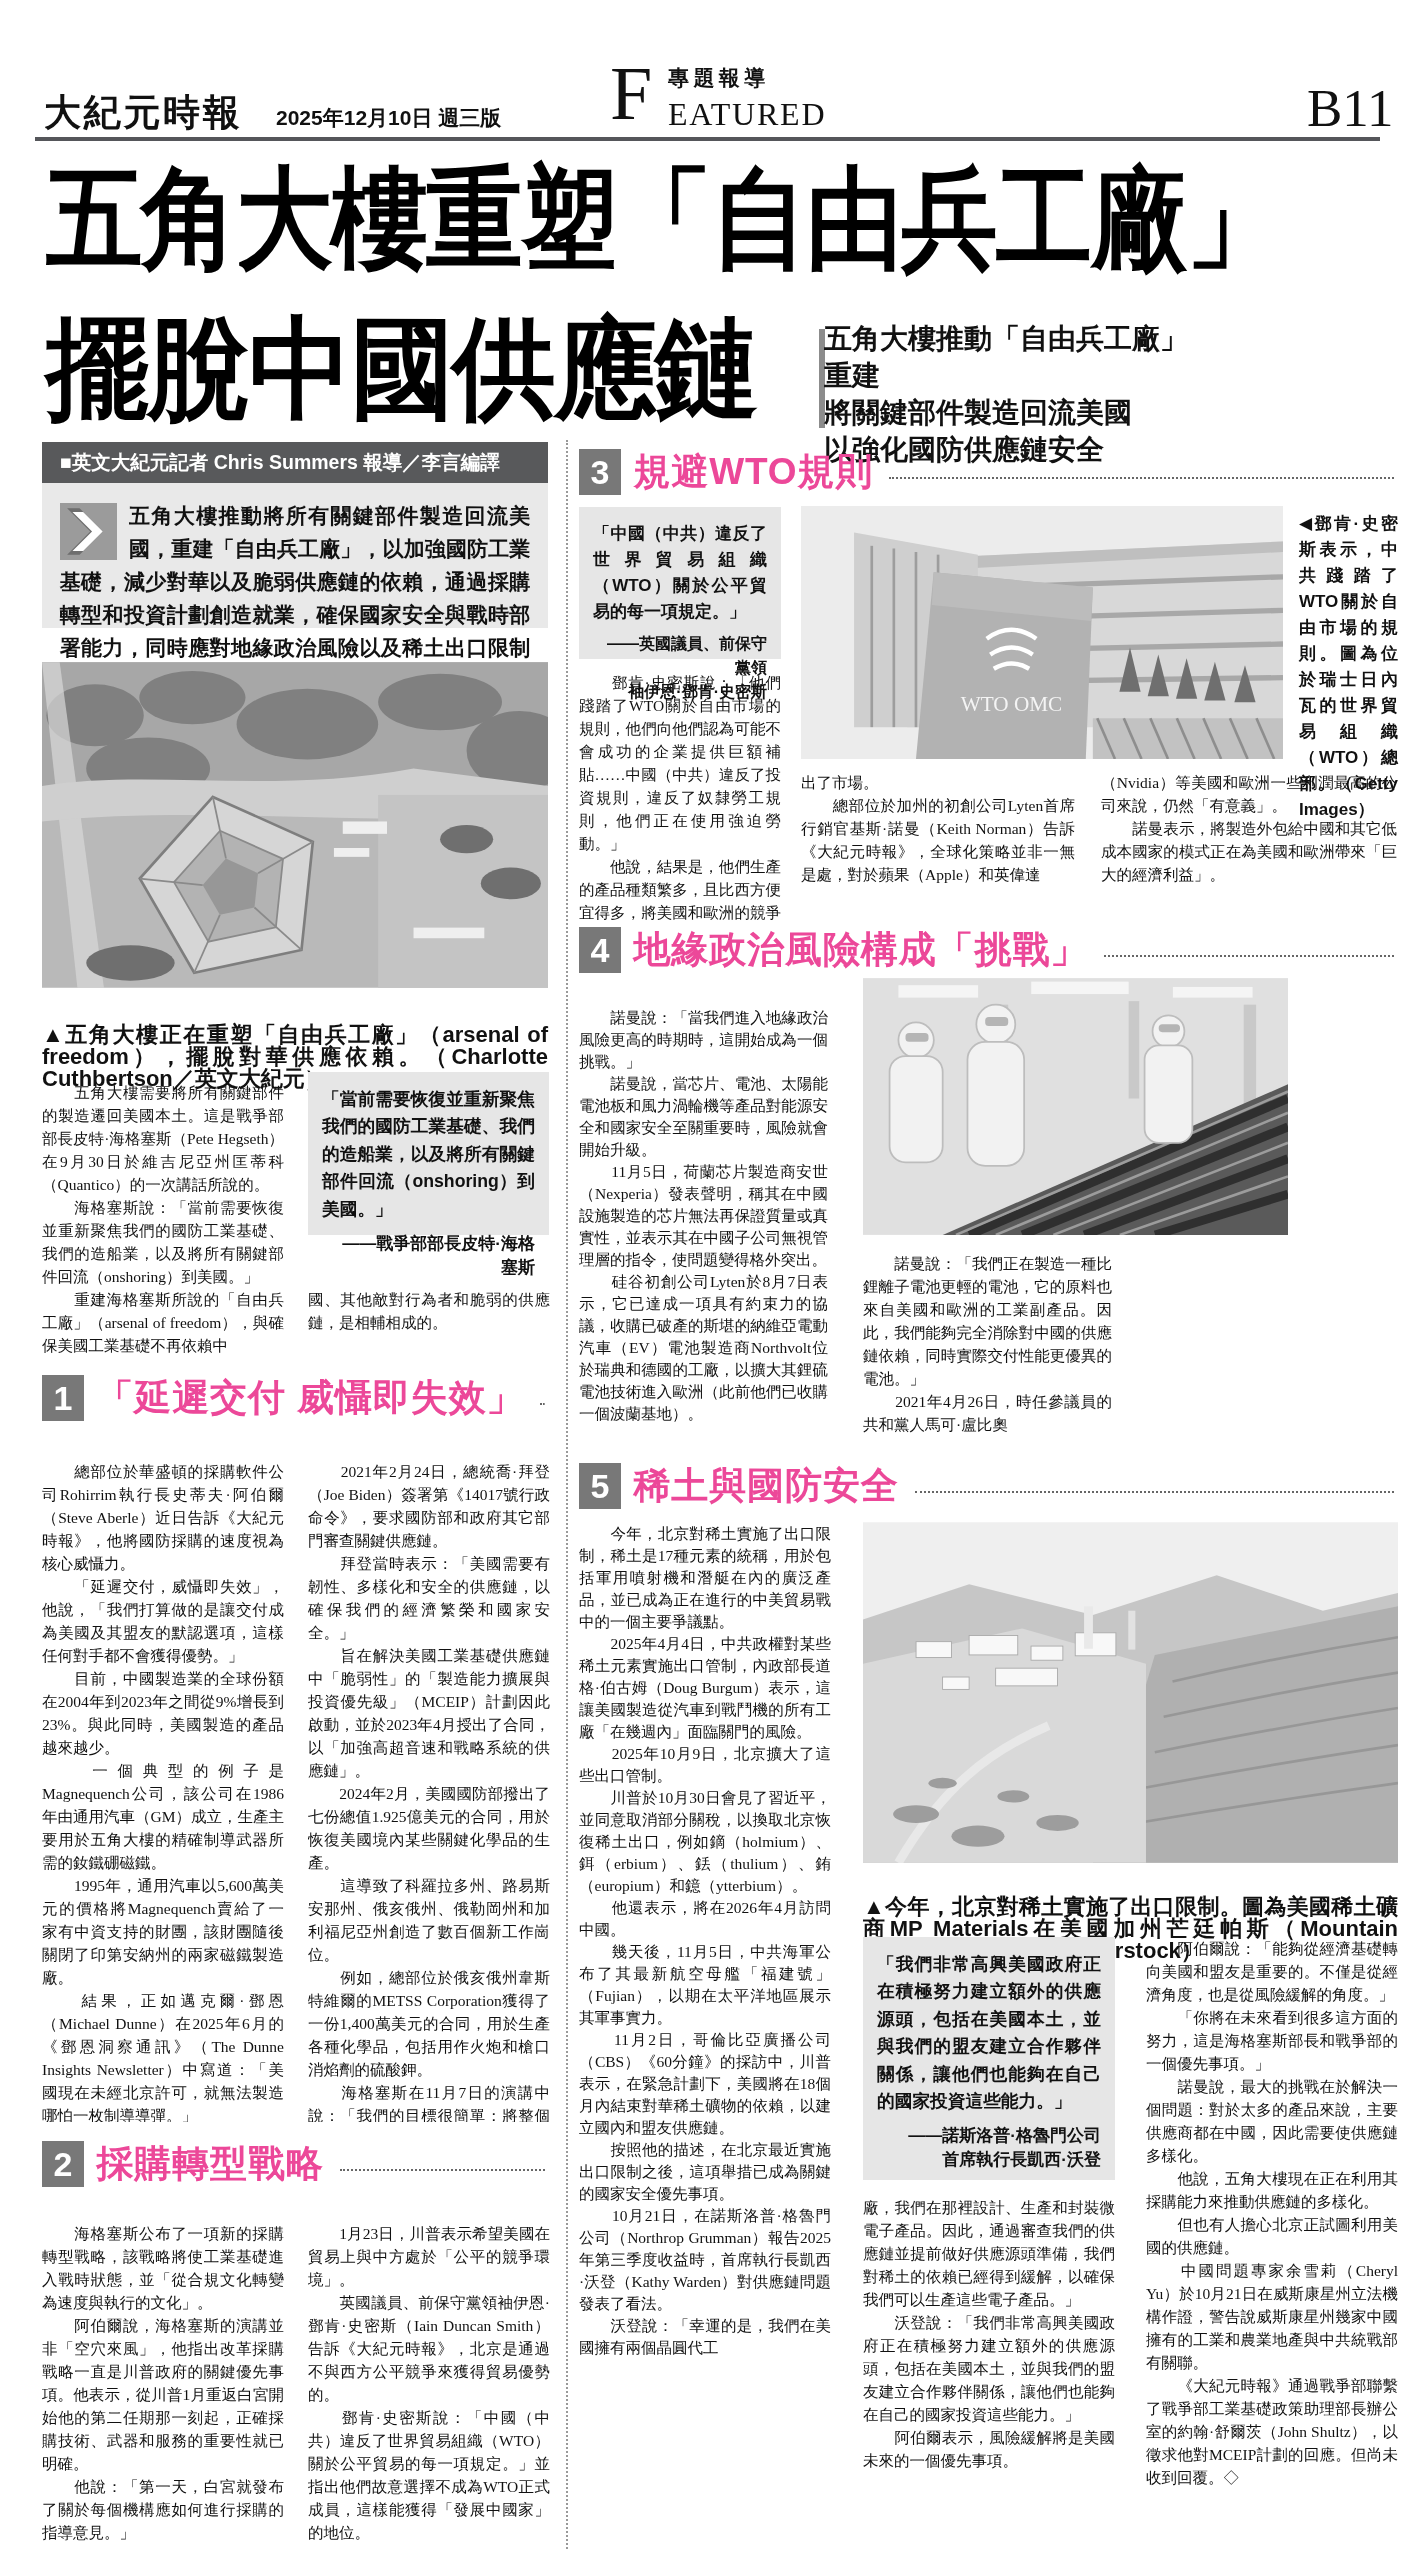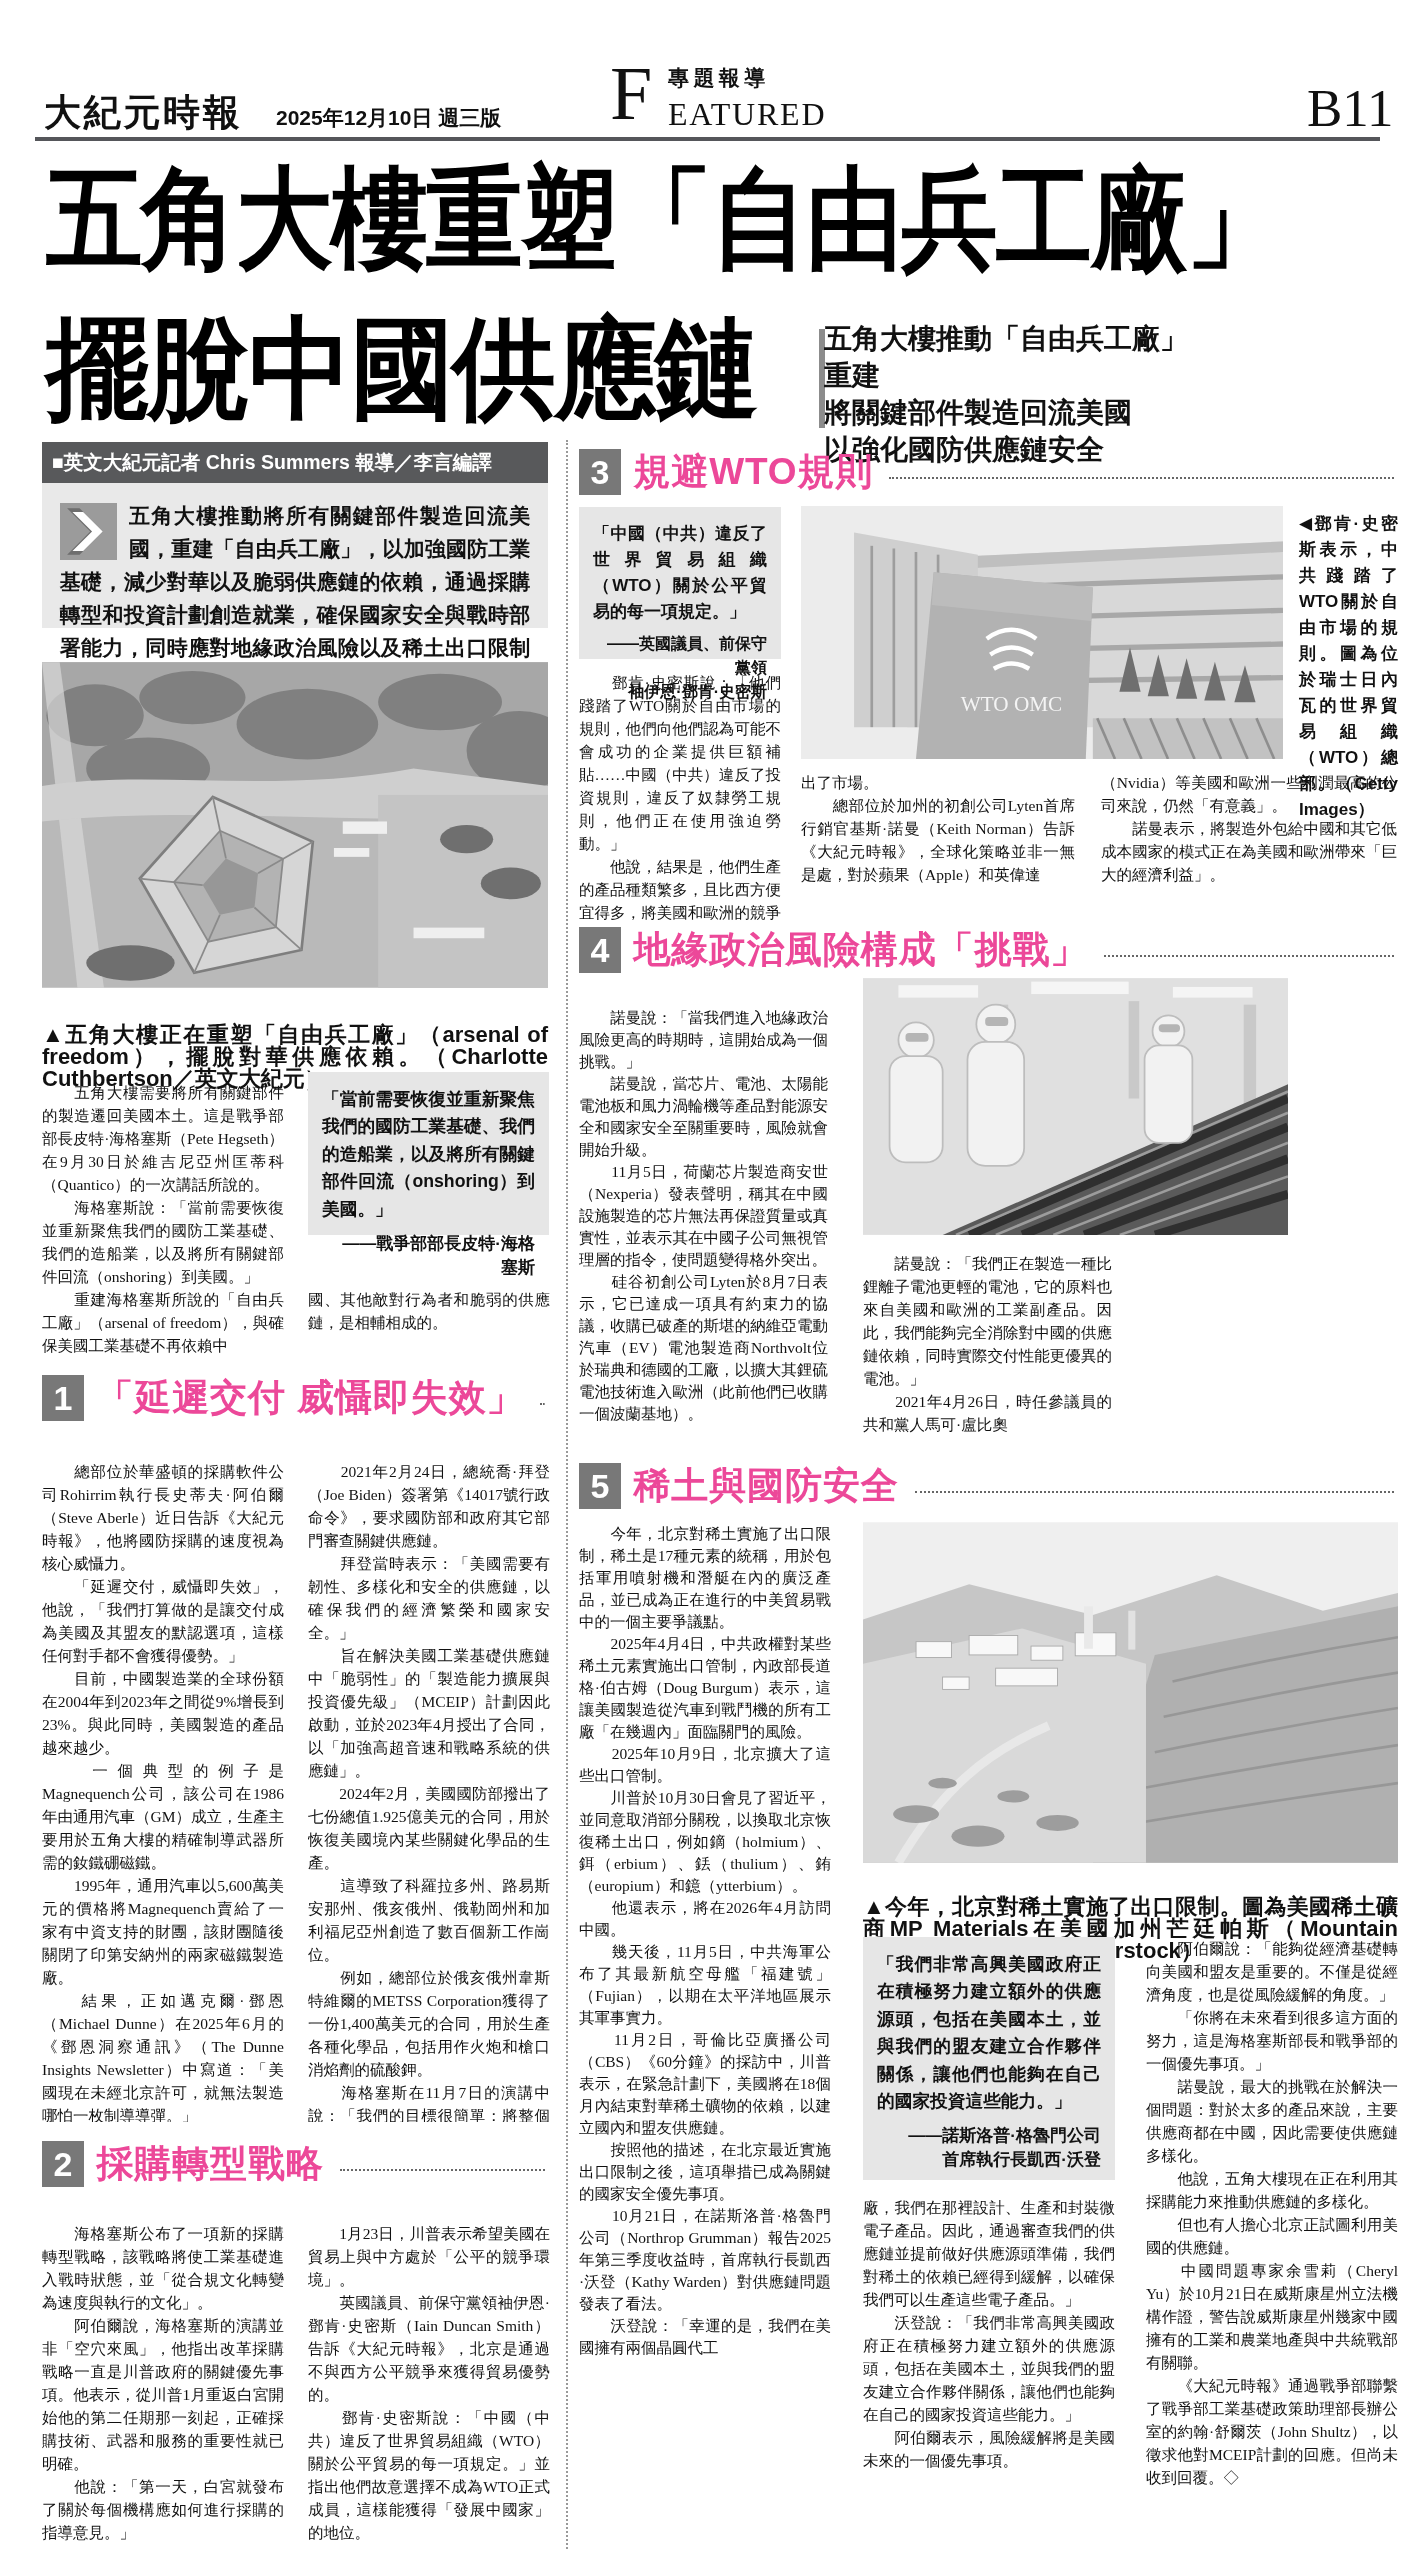--- a/index.html
+++ b/index.html
@@ -14,21 +14,21 @@
   .featen{font-size:32px;letter-spacing:1.8px;font-family:"Liberation Serif","DejaVu Serif",serif;}
   .pageno{font-size:53px;font-family:"Liberation Serif","DejaVu Serif",serif;}
   .mrule{background:#55565a;height:4.4px;}
   
   .hl{font-family:"Liberation Sans","DejaVu Sans",sans-serif;font-weight:900;font-size:111px;
       line-height:1.05;white-space:nowrap;transform-origin:left top;letter-spacing:-1.8px;color:#000;}
   .deckbar{width:6.2px;background:#8c8c8c;}
   .deck{font-family:"Liberation Sans","DejaVu Sans",sans-serif;font-weight:700;font-size:28px;line-height:37px;white-space:pre-line;}
   
   .bybar{background:#58595b;color:#fff;font-family:"Liberation Sans","DejaVu Sans",sans-serif;
-         font-weight:700;font-size:19.5px;display:flex;align-items:center;padding-left:10px;box-sizing:border-box;}
+         font-weight:700;font-size:19.5px;display:flex;align-items:center;padding-left:18px;box-sizing:border-box;}
   .leadbox{background:#e9e9e9;box-sizing:border-box;padding:16px 17.7px 17.7px 17.7px;
            font-family:"Liberation Sans","DejaVu Sans",sans-serif;font-weight:700;font-size:21px;line-height:33px;text-align:justify;}
   .leadbox svg{float:left;margin:3.5px 12.4px 1.8px 0;}
   
   .col{font-size:15.5px;line-height:23px;text-align:justify;white-space:pre-line;overflow:hidden;
        font-family:Liberation Serif, serif;}
   
   .cap{font-family:"Liberation Sans","DejaVu Sans",sans-serif;font-weight:700;font-size:22px;line-height:22px;text-align:justify;margin-top:28px;}
   .sidecap{font-family:"Liberation Sans","DejaVu Sans",sans-serif;font-weight:700;font-size:17px;line-height:26px;text-align:justify;}
   

